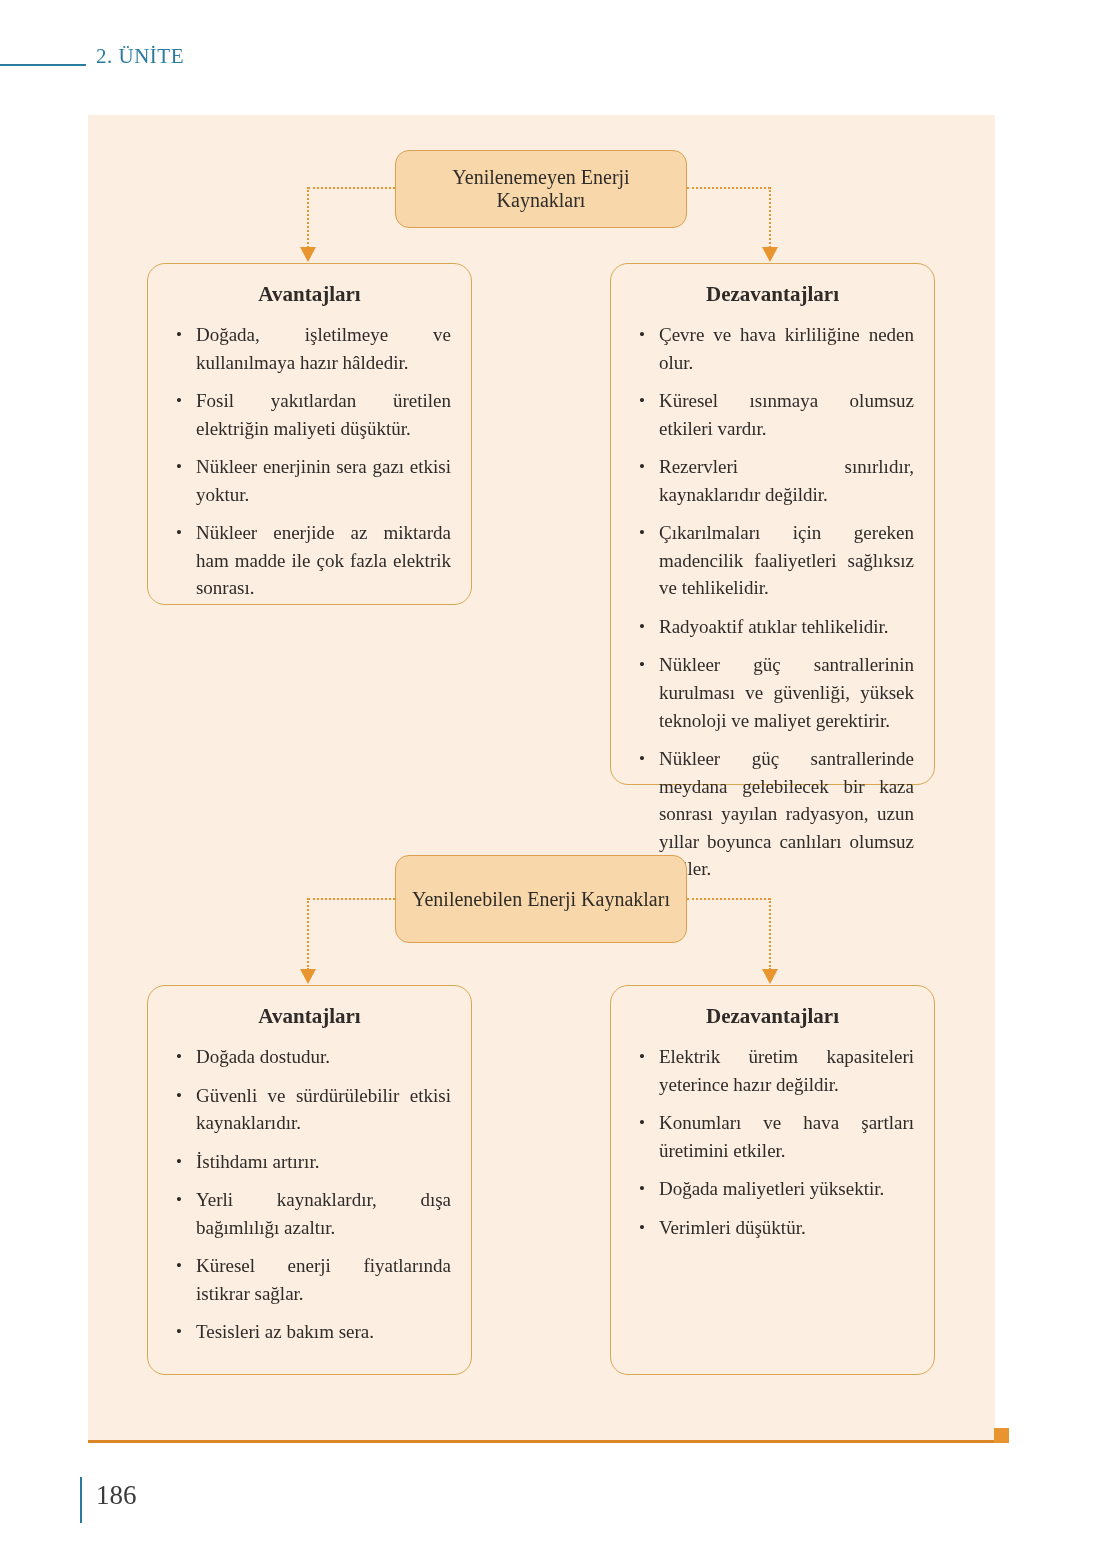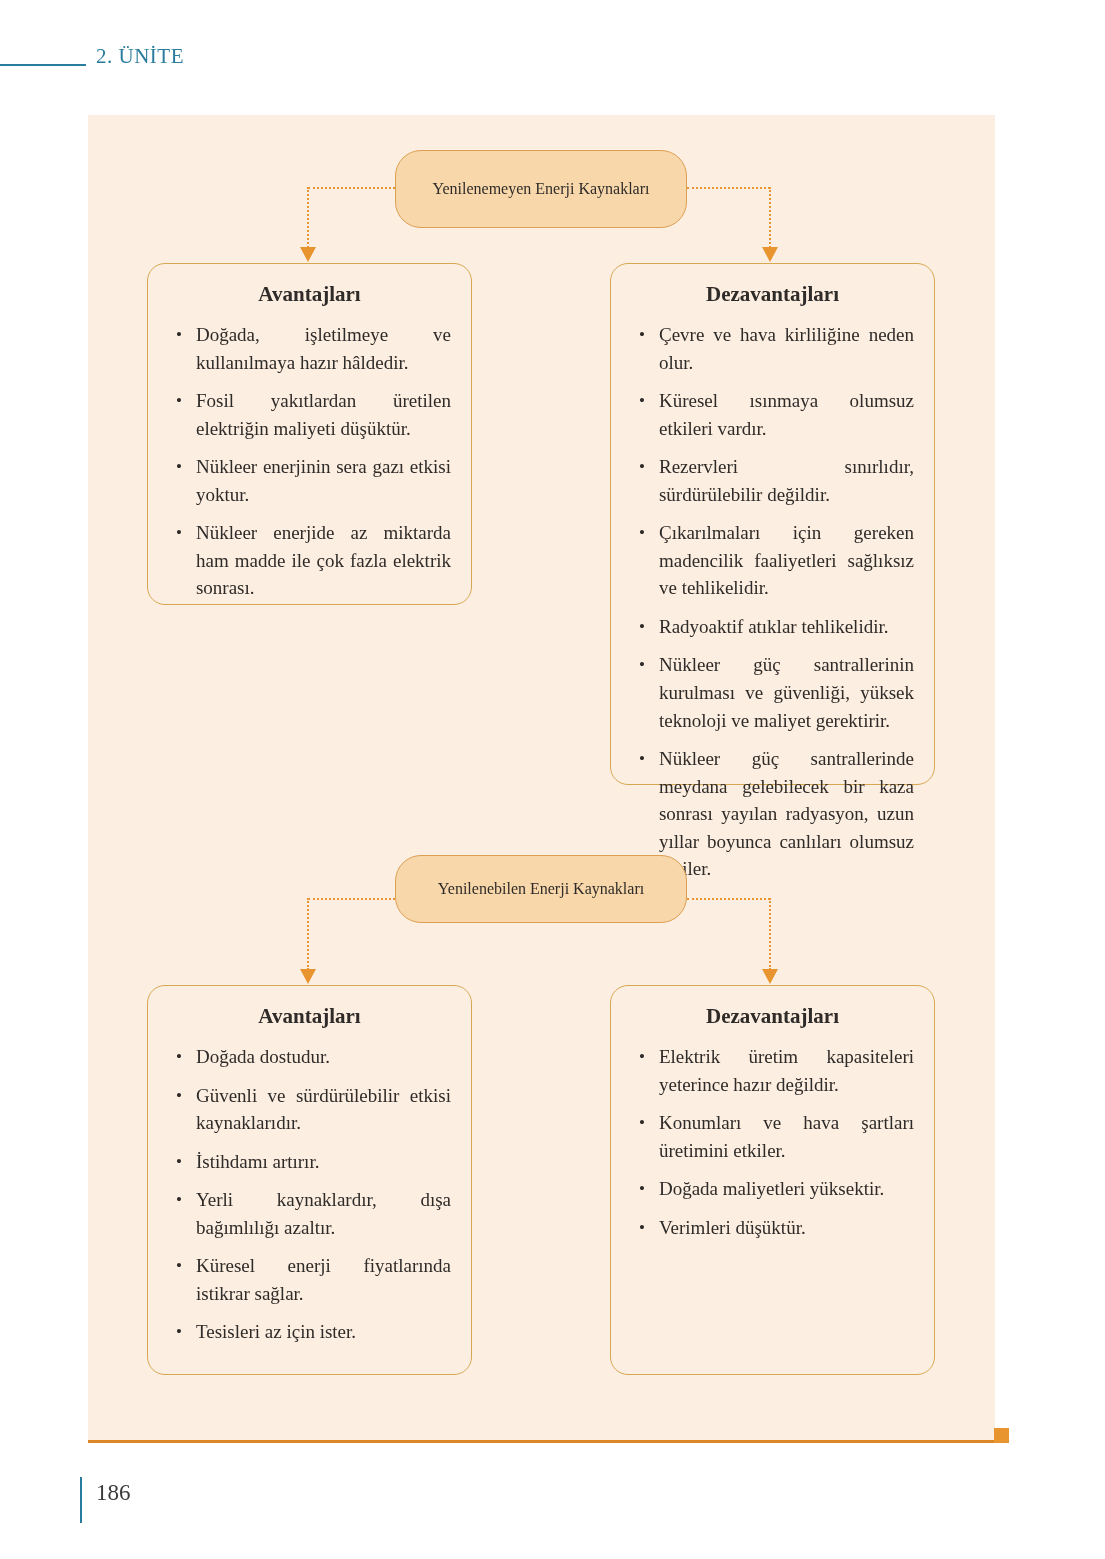--- a/index.html
+++ b/index.html
@@ -32,27 +32,27 @@
   .corner-square {
     position: absolute; left: 994px; top: 1428px;
     width: 15px; height: 15px; background: #e8952f;
   }
 
   
   .title-box {
     position: absolute; left: 307px; width: 292px;
     background: #f8d8ab;
     border: 1.5px solid #dd9f52;
-    border-radius: 26px;
+    border-radius: 14px;
     display: flex; align-items: center; justify-content: center;
-    font-size: 16px; text-align: center;
+    font-size: 20px; text-align: center;
     padding: 6px 10px;
   }
   .title-box.t1 { top: 35px; height: 78px; }
-  .title-box.t2 { top: 740px; height: 68px; text-align: center; }
+  .title-box.t2 { top: 740px; height: 88px; text-align: center; }
 
   
   .conn-h { position: absolute; border-top: 2px dotted #e8952f; height: 0; }
   .conn-v { position: absolute; border-left: 2px dotted #e8952f; width: 0; }
   .arrow-down {
     position: absolute; width: 0; height: 0;
     border-left: 8px solid transparent;
     border-right: 8px solid transparent;
     border-top: 15px solid #e8952f;
   }
@@ -110,21 +110,21 @@
     text-align: justify;
   }
 
   
   .page-rule {
     position: absolute; left: 80px; top: 1477px;
     width: 2px; height: 46px; background: #2a7c9e;
   }
   .page-number {
     position: absolute; left: 96px; top: 1480px;
-    font-size: 23px; color: #3a3a3a;
+    font-size: 27px; color: #3a3a3a;
   }
 </style>
 </head>
 <body>
 
 <div class="unit-rule"></div>
 <div class="unit-label">2. ÜNİTE</div>
 
 <div class="panel">
 
@@ -166,21 +166,21 @@
       <li>
           <span class="dot">•</span>
           <span class="txt">Çevre ve hava kirliliğine neden olur.</span>
         </li>
       <li>
           <span class="dot">•</span>
           <span class="txt">Küresel ısınmaya olumsuz etkileri vardır.</span>
         </li>
       <li>
           <span class="dot">•</span>
-          <span class="txt">Rezervleri sınırlıdır, sürdürülebilir değildir.</span>
+          <span class="txt">Rezervleri sınırlıdır, kaynaklarıdır değildir.</span>
         </li>
       <li>
           <span class="dot">•</span>
           <span class="txt">Çıkarılmaları için gereken madencilik faaliyetleri sağlıksız ve tehlikelidir.</span>
         </li>
       <li>
           <span class="dot">•</span>
           <span class="txt">Radyoaktif atıklar tehlikelidir.</span>
         </li>
       <li>
@@ -222,21 +222,21 @@
       <li>
           <span class="dot">•</span>
           <span class="txt">Yerli kaynaklardır, dışa bağımlılığı azaltır.</span>
         </li>
       <li>
           <span class="dot">•</span>
           <span class="txt">Küresel enerji fiyatlarında istikrar sağlar.</span>
         </li>
       <li>
           <span class="dot">•</span>
-          <span class="txt">Tesisleri az için ister.</span>
+          <span class="txt">Tesisleri az bakım sera.</span>
         </li>
     </ul>
   </div>
 
   <div class="box dis2">
     <div class="box-heading">Dezavantajları</div>
     <ul class="bullets">
       <li>
           <span class="dot">•</span>
           <span class="txt">Elektrik üretim kapasiteleri yeterince hazır değildir.</span>

